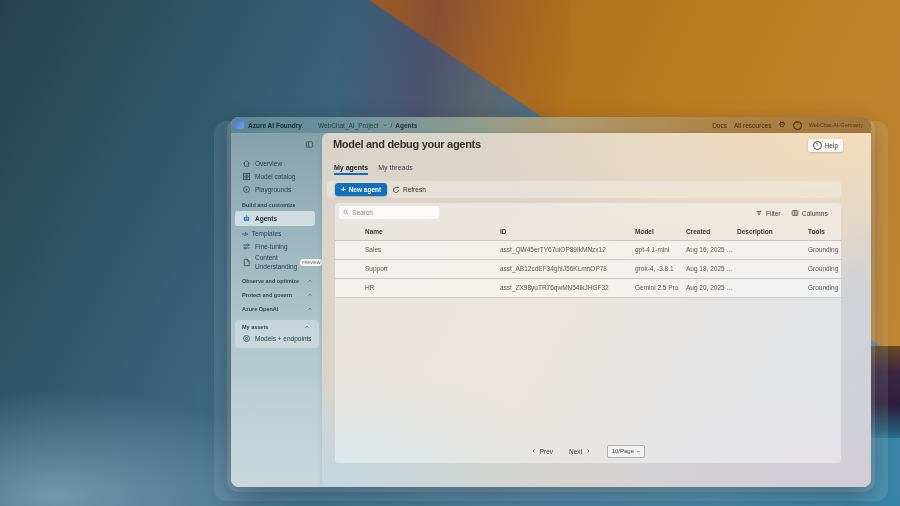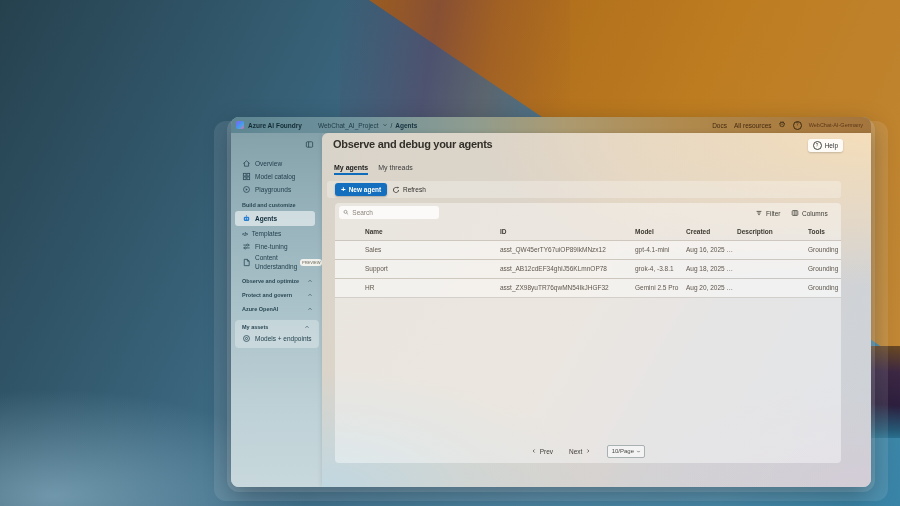--- a/index.html
+++ b/index.html
@@ -246,21 +246,21 @@
                   <circle cx="5" cy="5" r="1.2"></circle>
                 </g>
               </svg>
             <span>Models + endpoints</span>
           </div>
         </div>
       </div>
     </div>
 
     <div class="main">
-      <div class="page-title">Observe and debug your agents</div>
+      <div class="page-title">Model and debug your agents</div>
       <div class="help-btn">
         <span class="help-q">?</span>
         <span>Help</span>
       </div>
 
       <div class="tabs">
         <div class="tab active">My agents</div>
         <div class="tab">My threads</div>
       </div>
 

